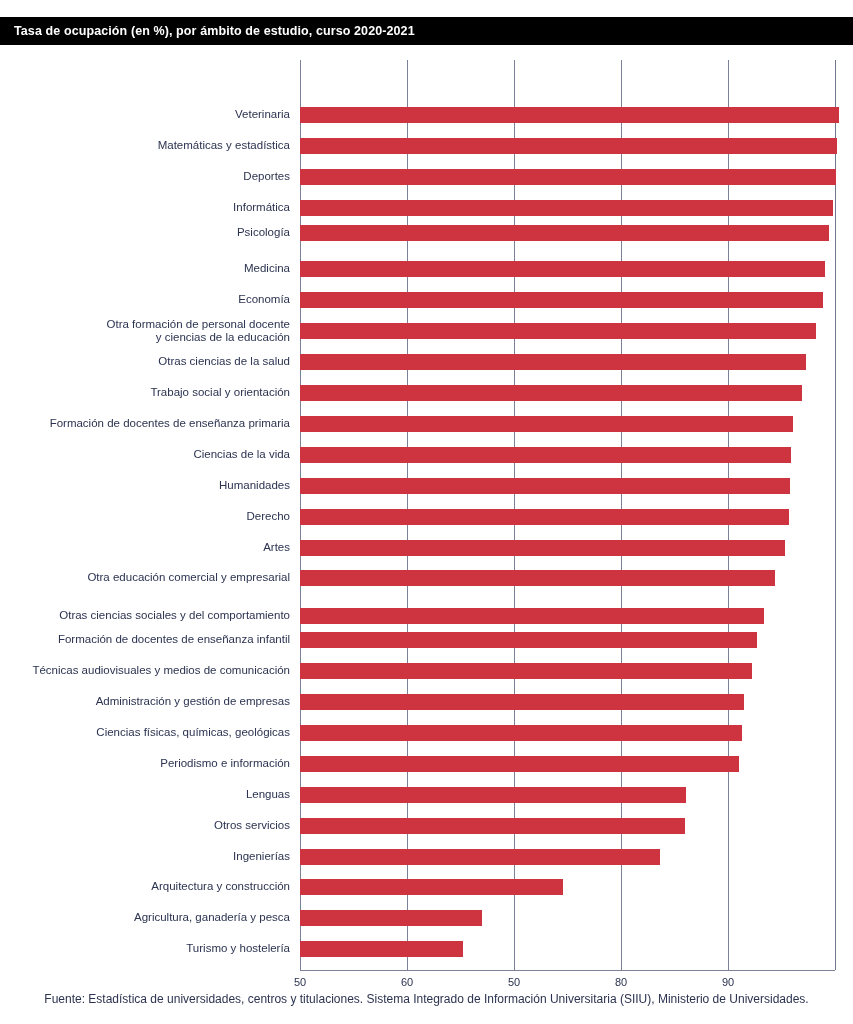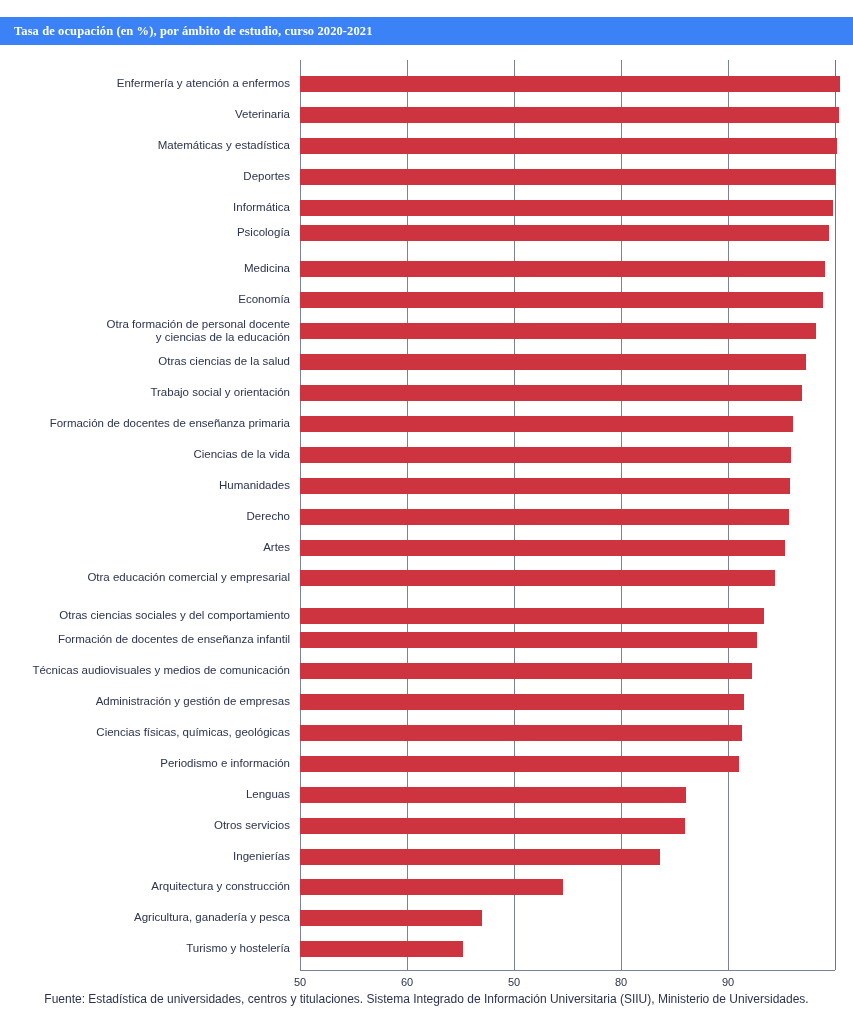--- a/index.html
+++ b/index.html
@@ -17,24 +17,23 @@
     overflow: hidden;
   }
 
   
   #title-bar {
     position: absolute;
     left: 0;
     top: 17px;
     width: 853px;
     height: 28px;
-    background: #3b82f6;
+    background: #000000;
     display: flex;
     align-items: center;
-    font-family: Liberation Serif, serif;
   }
   #title-text {
     color: #ffffff;
     font-size: 12.5px;
     font-weight: bold;
     letter-spacing: 0.1px;
     padding-left: 14px;
     white-space: nowrap;
   }
 
@@ -137,24 +136,20 @@
     <div class="gridline" style="left: 621px; top: 0px; height: 910.2px;"></div>
     <div class="gridline" style="left: 728px; top: 0px; height: 910.2px;"></div>
     <div class="gridline axis-end" style="left: 835px; top: 0px; height: 910.2px;"></div>
     <div id="axis-line" style="left: 300px; top: 910.2px;"></div>
     <div class="tick-label" style="left: 300px; top: 916.2px;">50</div>
     <div class="tick-label" style="left: 407px; top: 916.2px;">60</div>
     <div class="tick-label" style="left: 514px; top: 916.2px;">50</div>
     <div class="tick-label" style="left: 621px; top: 916.2px;">80</div>
     <div class="tick-label" style="left: 728px; top: 916.2px;">90</div>
     <div class="tick-label" style="left: 835px; top: 916.2px; margin-left: 44px;">100</div>
-    <div class="row" style="top: 16px;">
-      <div class="row-label" style="top: 1px;">Enfermería y atención a enfermos</div>
-      <div class="bar" style="width: 540.35px; background: rgb(206, 51, 64);"></div>
-    </div>
     <div class="row" style="top: 46.9px;">
       <div class="row-label" style="top: 1px;">Veterinaria</div>
       <div class="bar" style="width: 539.28px; background: rgb(206, 51, 64);"></div>
     </div>
     <div class="row" style="top: 77.8px;">
       <div class="row-label" style="top: 1px;">Matemáticas y estadística</div>
       <div class="bar" style="width: 537.14px; background: rgb(206, 51, 64);"></div>
     </div>
     <div class="row" style="top: 108.7px;">
       <div class="row-label" style="top: 1px;">Deportes</div>

